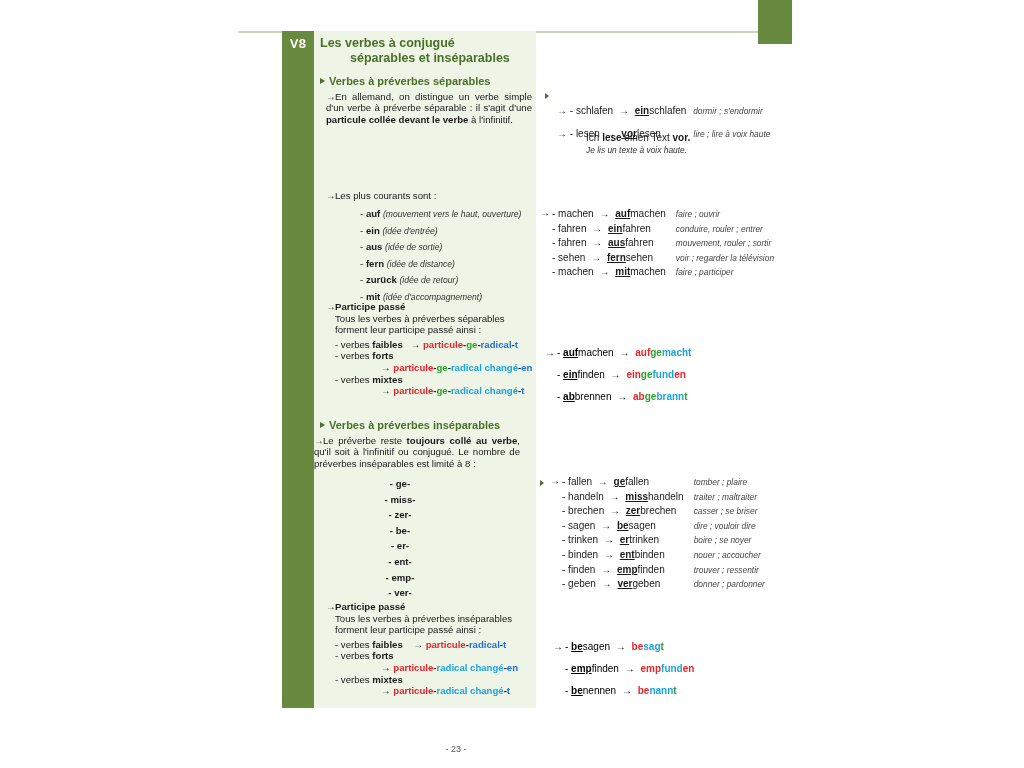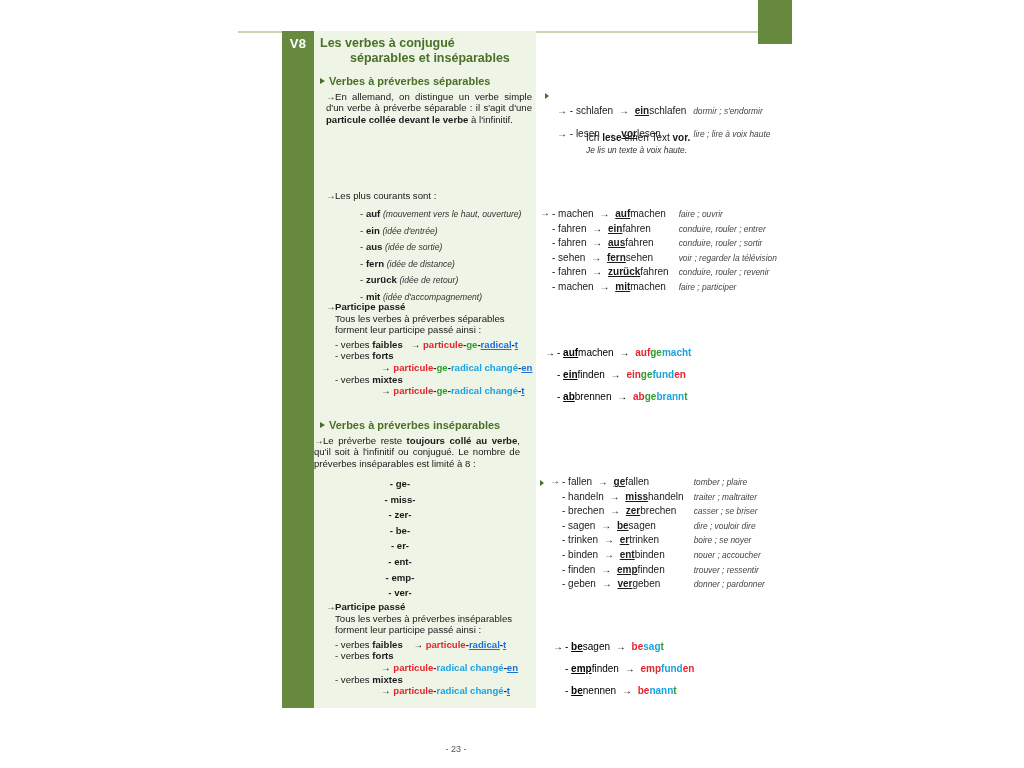--- a/index.html
+++ b/index.html
@@ -70,21 +70,21 @@
           font-weight:bold;white-space:nowrap;text-align:center;width:90px;}
 
   
   .pp{position:absolute;font-size:9.6px;line-height:11.6px;color:#1a1a1a;}
   .pp .h{font-weight:bold;}
   .pp .sub{display:block;}
   .pp .row{display:block;white-space:nowrap;}
   .pp .ind{padding-left:46px;}
   .red{color:#e8232a;font-weight:bold;}
   .grn{color:#2aa02a;font-weight:bold;}
-  .blu{color:#1b6fe0;font-weight:bold;text-decoration:underline;}
+  .blu{color:#1b6fe0;font-weight:bold;}
   .cyn{color:#1aa3e0;font-weight:bold;}
   .dash{color:#1a1a1a;font-weight:bold;}
 
   
   .rcol{position:absolute;color:#1a1a1a;}
   .ex-line{white-space:nowrap;font-size:10px;line-height:14.6px;margin-top:16px;}
   .ex-line .u{text-decoration:underline;font-weight:bold;}
   .tr{font-style:italic;font-size:8.4px;color:#444;}
   .ar{display:inline-block;padding:0 3px;}
 
@@ -224,29 +224,25 @@
           <tr>
             <td class="de">- machen <span class="ar">→</span> <span class="u">auf</span>machen</td>
             <td class="fr">faire ; ouvrir</td>
           </tr>
           <tr>
             <td class="de">- fahren <span class="ar">→</span> <span class="u">ein</span>fahren</td>
             <td class="fr">conduire, rouler ; entrer</td>
           </tr>
           <tr>
             <td class="de">- fahren <span class="ar">→</span> <span class="u">aus</span>fahren</td>
-            <td class="fr">conduire, rouler ; sortir</td>
+            <td class="fr">mouvement, rouler ; sortir</td>
           </tr>
           <tr>
             <td class="de">- sehen <span class="ar">→</span> <span class="u">fern</span>sehen</td>
             <td class="fr">voir ; regarder la télévision</td>
-          </tr>
-          <tr>
-            <td class="de">- fahren <span class="ar">→</span> <span class="u">zurück</span>fahren</td>
-            <td class="fr">conduire, rouler ; revenir</td>
           </tr>
           <tr>
             <td class="de">- machen <span class="ar">→</span> <span class="u">mit</span>machen</td>
             <td class="fr">faire ; participer</td>
           </tr>
         </tbody>
       </table>
   </div>
 
   <div class="ppex" style="left:545px;top:342px;">

